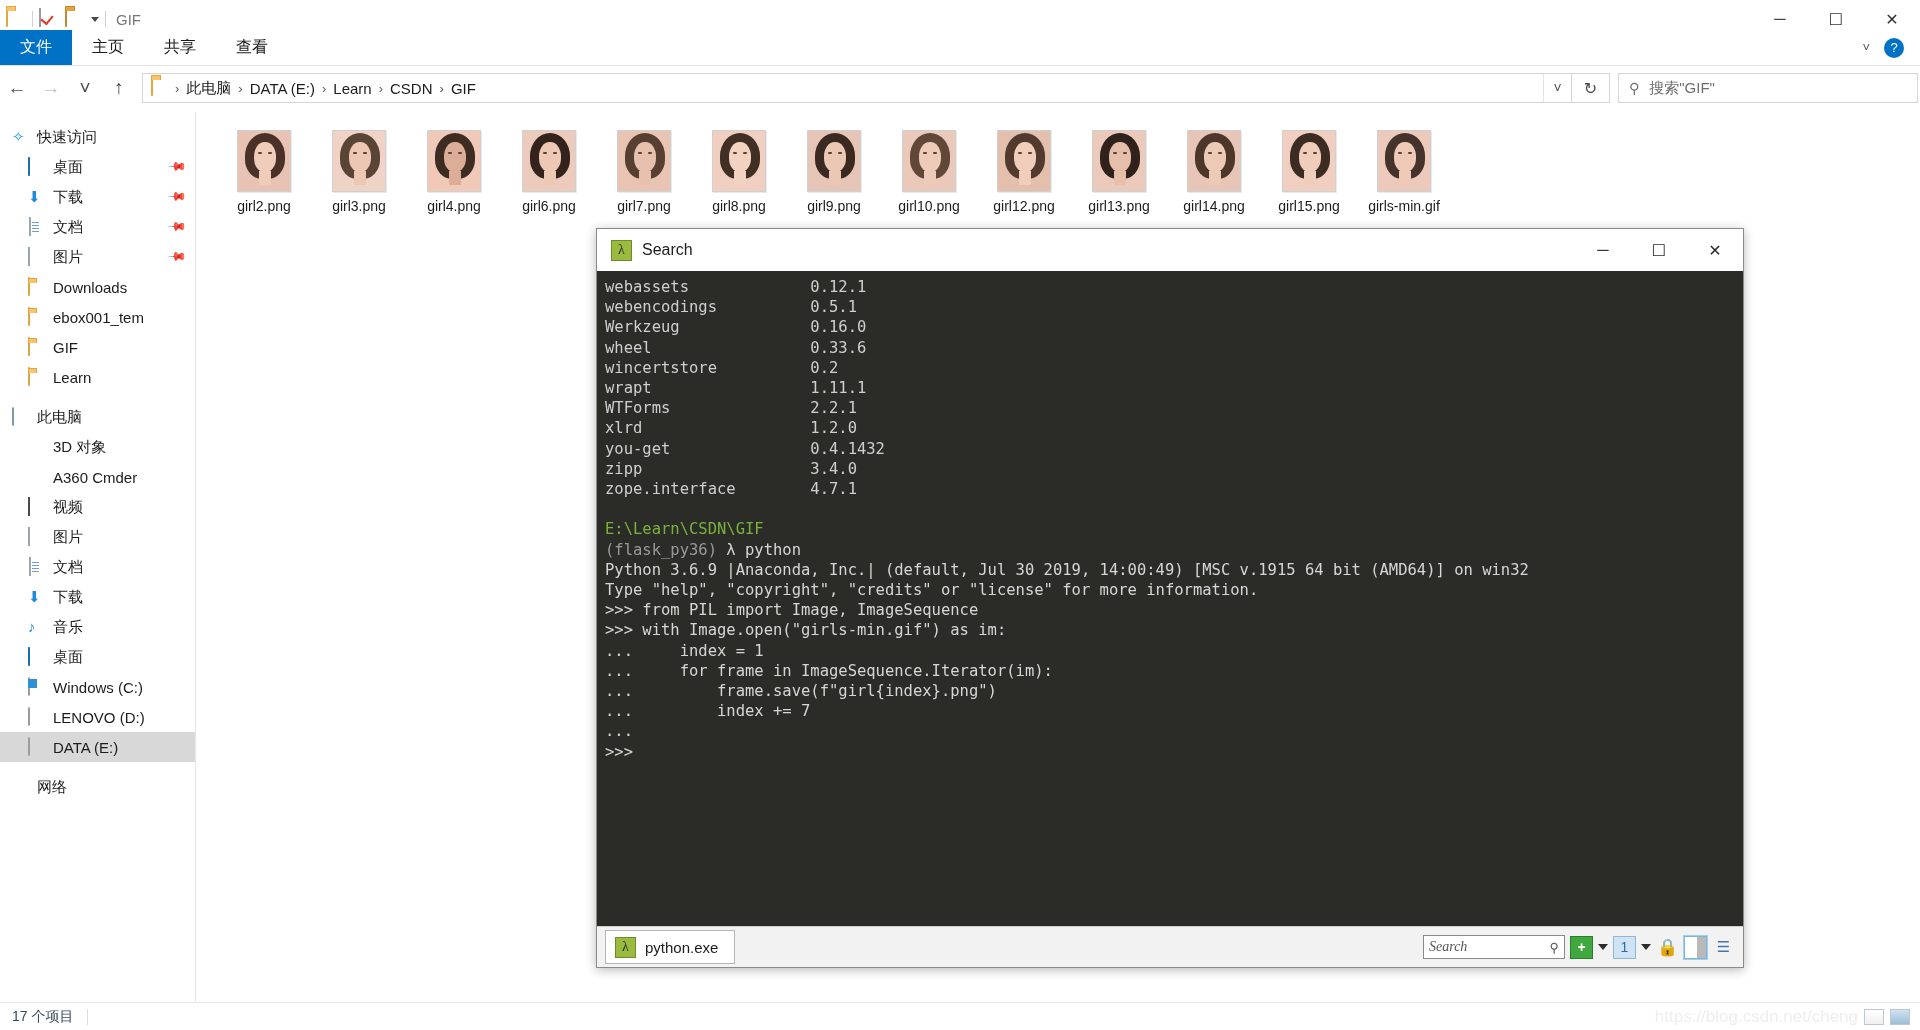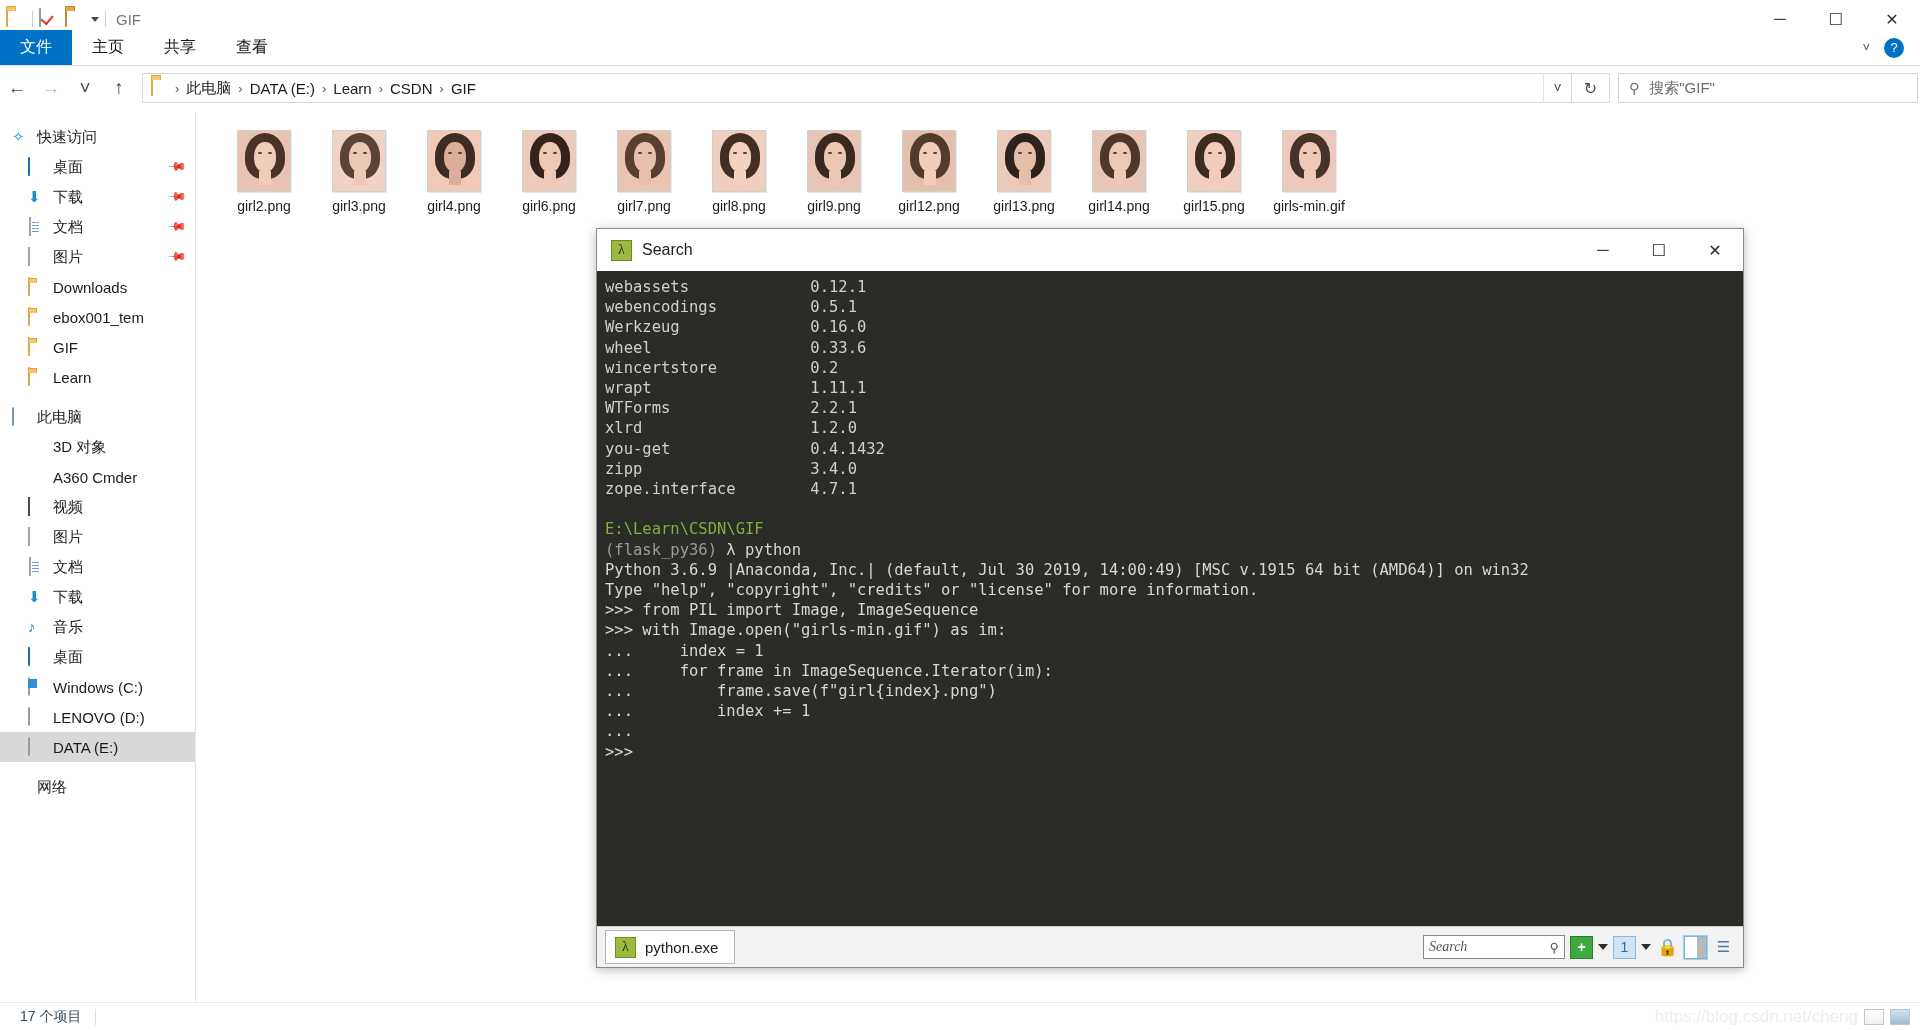--- a/index.html
+++ b/index.html
@@ -156,21 +156,21 @@
   .fname{
     font-size:14px; color:#1c1c1c; margin-top:6px; text-align:center; line-height:16px;
     word-break:break-all; max-width:92px;
   }
 
   
   #statusbar{
     position:absolute;left:0;top:1002px;width:1920px;height:28px;background:#fff;
     border-top:1px solid #e6e6e6; display:flex;align-items:center;
   }
-  .st-txt{ font-size:14px;color:#34495e; padding-left:20px;text-align:right;}
+  .st-txt{ font-size:14px;color:#34495e; padding-left:12px;text-align:right;}
   .st-div{ width:1px;height:16px;background:#dcdcdc;margin-left:14px;}
   .st-right{ margin-left:auto;display:flex;align-items:center;gap:6px;padding-right:10px;}
   .watermark{ font-size:17px;color:#eeeeee;}
   .vw-btn{ width:20px;height:16px;border:1px solid #b9c8d4;}
   .vw-btn.det{ background:linear-gradient(#fff,#f0f0f0);}
   .vw-btn.lrg{ background:linear-gradient(#cfe3f2,#9dbdd4);}
 
   
   #cmder{
     position:absolute; left:596px; top:228px; width:1148px; height:740px;
@@ -460,20 +460,31 @@
           <span class="hair" style="background:#3a2920"></span>
           <span class="face" style="background:#eac8b4"></span>
           <span class="eye" style="left:20px;top:21px"></span>
           <span class="eye" style="left:30px;top:21px"></span>
           <span class="neck" style="background:#eac8b4"></span>
         </div>
         <div class="fname">girl9.png</div>
       </div>
       <div class="ficon">
         <div class="thumb">
+          <span class="bg" style="background:#eac8ba"></span>
+          <span class="hair" style="background:#604737"></span>
+          <span class="face" style="background:#eecbb8"></span>
+          <span class="eye" style="left:20px;top:21px"></span>
+          <span class="eye" style="left:30px;top:21px"></span>
+          <span class="neck" style="background:#eecbb8"></span>
+        </div>
+        <div class="fname">girl10.png</div>
+      </div>
+      <div class="ficon">
+        <div class="thumb">
           <span class="bg" style="background:#e4bfae"></span>
           <span class="hair" style="background:#523b2e"></span>
           <span class="face" style="background:#f0cebb"></span>
           <span class="eye" style="left:20px;top:21px"></span>
           <span class="eye" style="left:30px;top:21px"></span>
           <span class="neck" style="background:#f0cebb"></span>
         </div>
         <div class="fname">girl12.png</div>
       </div>
       <div class="ficon">
@@ -558,21 +569,21 @@
 
 <span class="c-green">E:\Learn\CSDN\GIF</span>
 <span class="c-grey">(flask_py36)</span><span class="c-white"> λ python</span>
 <span class="c-white">Python 3.6.9 |Anaconda, Inc.| (default, Jul 30 2019, 14:00:49) [MSC v.1915 64 bit (AMD64)] on win32</span>
 <span class="c-white">Type "help", "copyright", "credits" or "license" for more information.</span>
 <span class="c-white">&gt;&gt;&gt; from PIL import Image, ImageSequence</span>
 <span class="c-white">&gt;&gt;&gt; with Image.open("girls-min.gif") as im:</span>
 <span class="c-white">...     index = 1</span>
 <span class="c-white">...     for frame in ImageSequence.Iterator(im):</span>
 <span class="c-white">...         frame.save(f"girl{index}.png")</span>
-<span class="c-white">...         index += 1</span>
+<span class="c-white">...         index += 7</span>
 <span class="c-white">...</span>
 <span class="c-white">&gt;&gt;&gt;</span>
 </div>
 
   <div id="cmder-status">
     <div class="tabchip">
       <span class="lambda-ico">λ</span>
       <span class="tl">python.exe</span>
     </div>
     <div class="cm-status-right">

